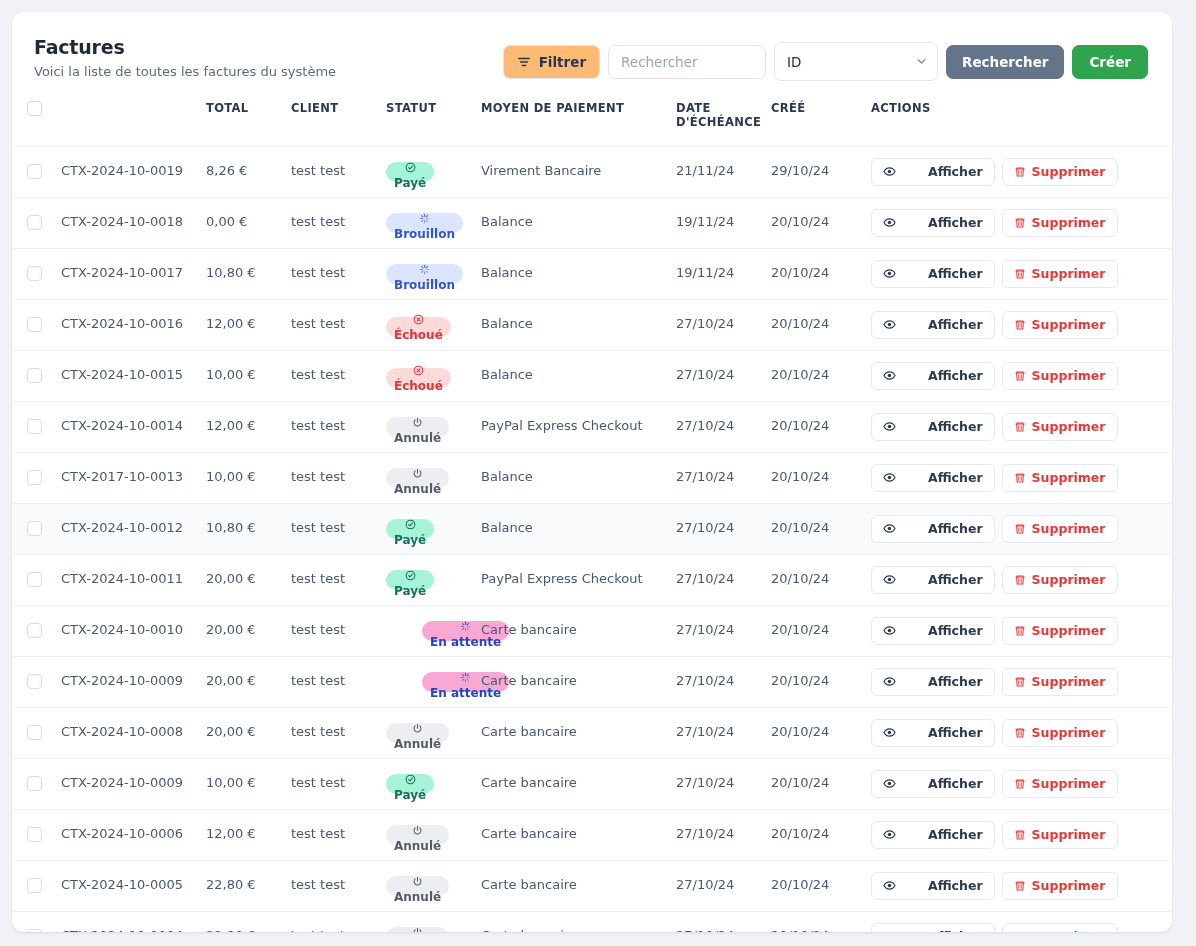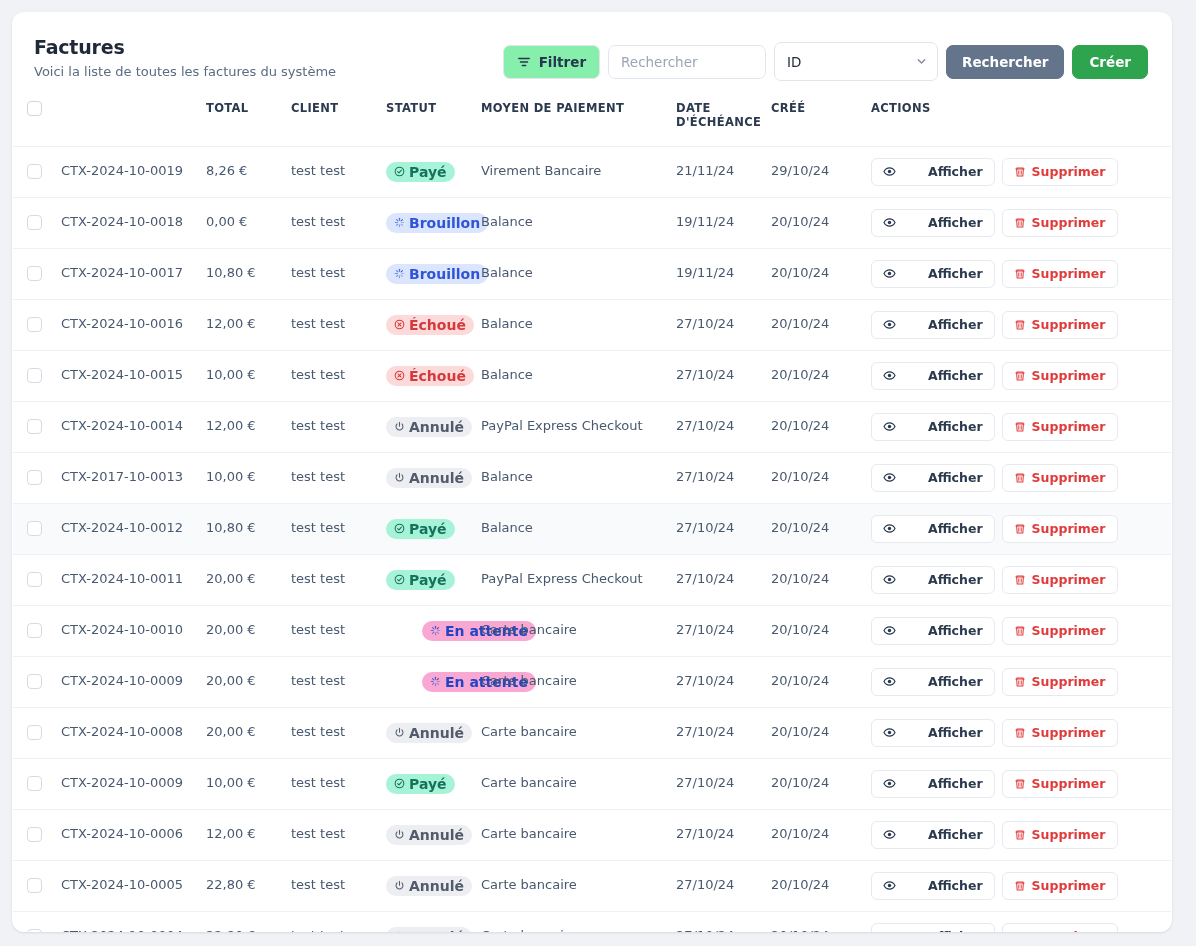--- a/index.html
+++ b/index.html
@@ -61,21 +61,21 @@
     cursor: pointer;
     display: inline-flex;
     align-items: center;
     justify-content: center;
     white-space: nowrap;
   }
   .btn-filter {
     gap: 8px;
     height: 34px;
     padding: 0 13px;
-    background: #86efac;
+    background: #fdba74;
     border: 1px solid #e2e6ec;
     color: #27374d;
     font-weight: 700;
   }
   .btn-filter svg { display:block; }
   .search-input {
     width: 158px;
     height: 34px;
     border: 1px solid #e2e6ec;
     border-radius: 7px;
@@ -184,24 +184,25 @@
   .cb.head { border-color: #d0d6df; }
 
   
   .badge {
     display: inline-flex;
     align-items: center;
     gap: 4px;
     height: 20px;
     padding: 0 8px;
     border-radius: 999px;
-    font-size: 14px;
+    font-size: 12px;
     font-weight: 700;
     white-space: nowrap;
     line-height: 1;
+    flex-direction: column;
   }
   .badge svg { display: block; flex: none; }
   .badge-paye     { background: #a7f3d7; color: #15725c; }
   .badge-brouillon{ background: #dbe5fe; color: #2f54d6; }
   .badge-echoue   { background: #fcdada; color: #d4393c; justify-content: center; }
   .badge-annule   { background: #edeef1; color: #525b6b; }
   .badge-attente  { background: #f9a8d4; color: #2145c4; margin-left: 36px; }
 
   
   .actions-cell { white-space: nowrap; }

